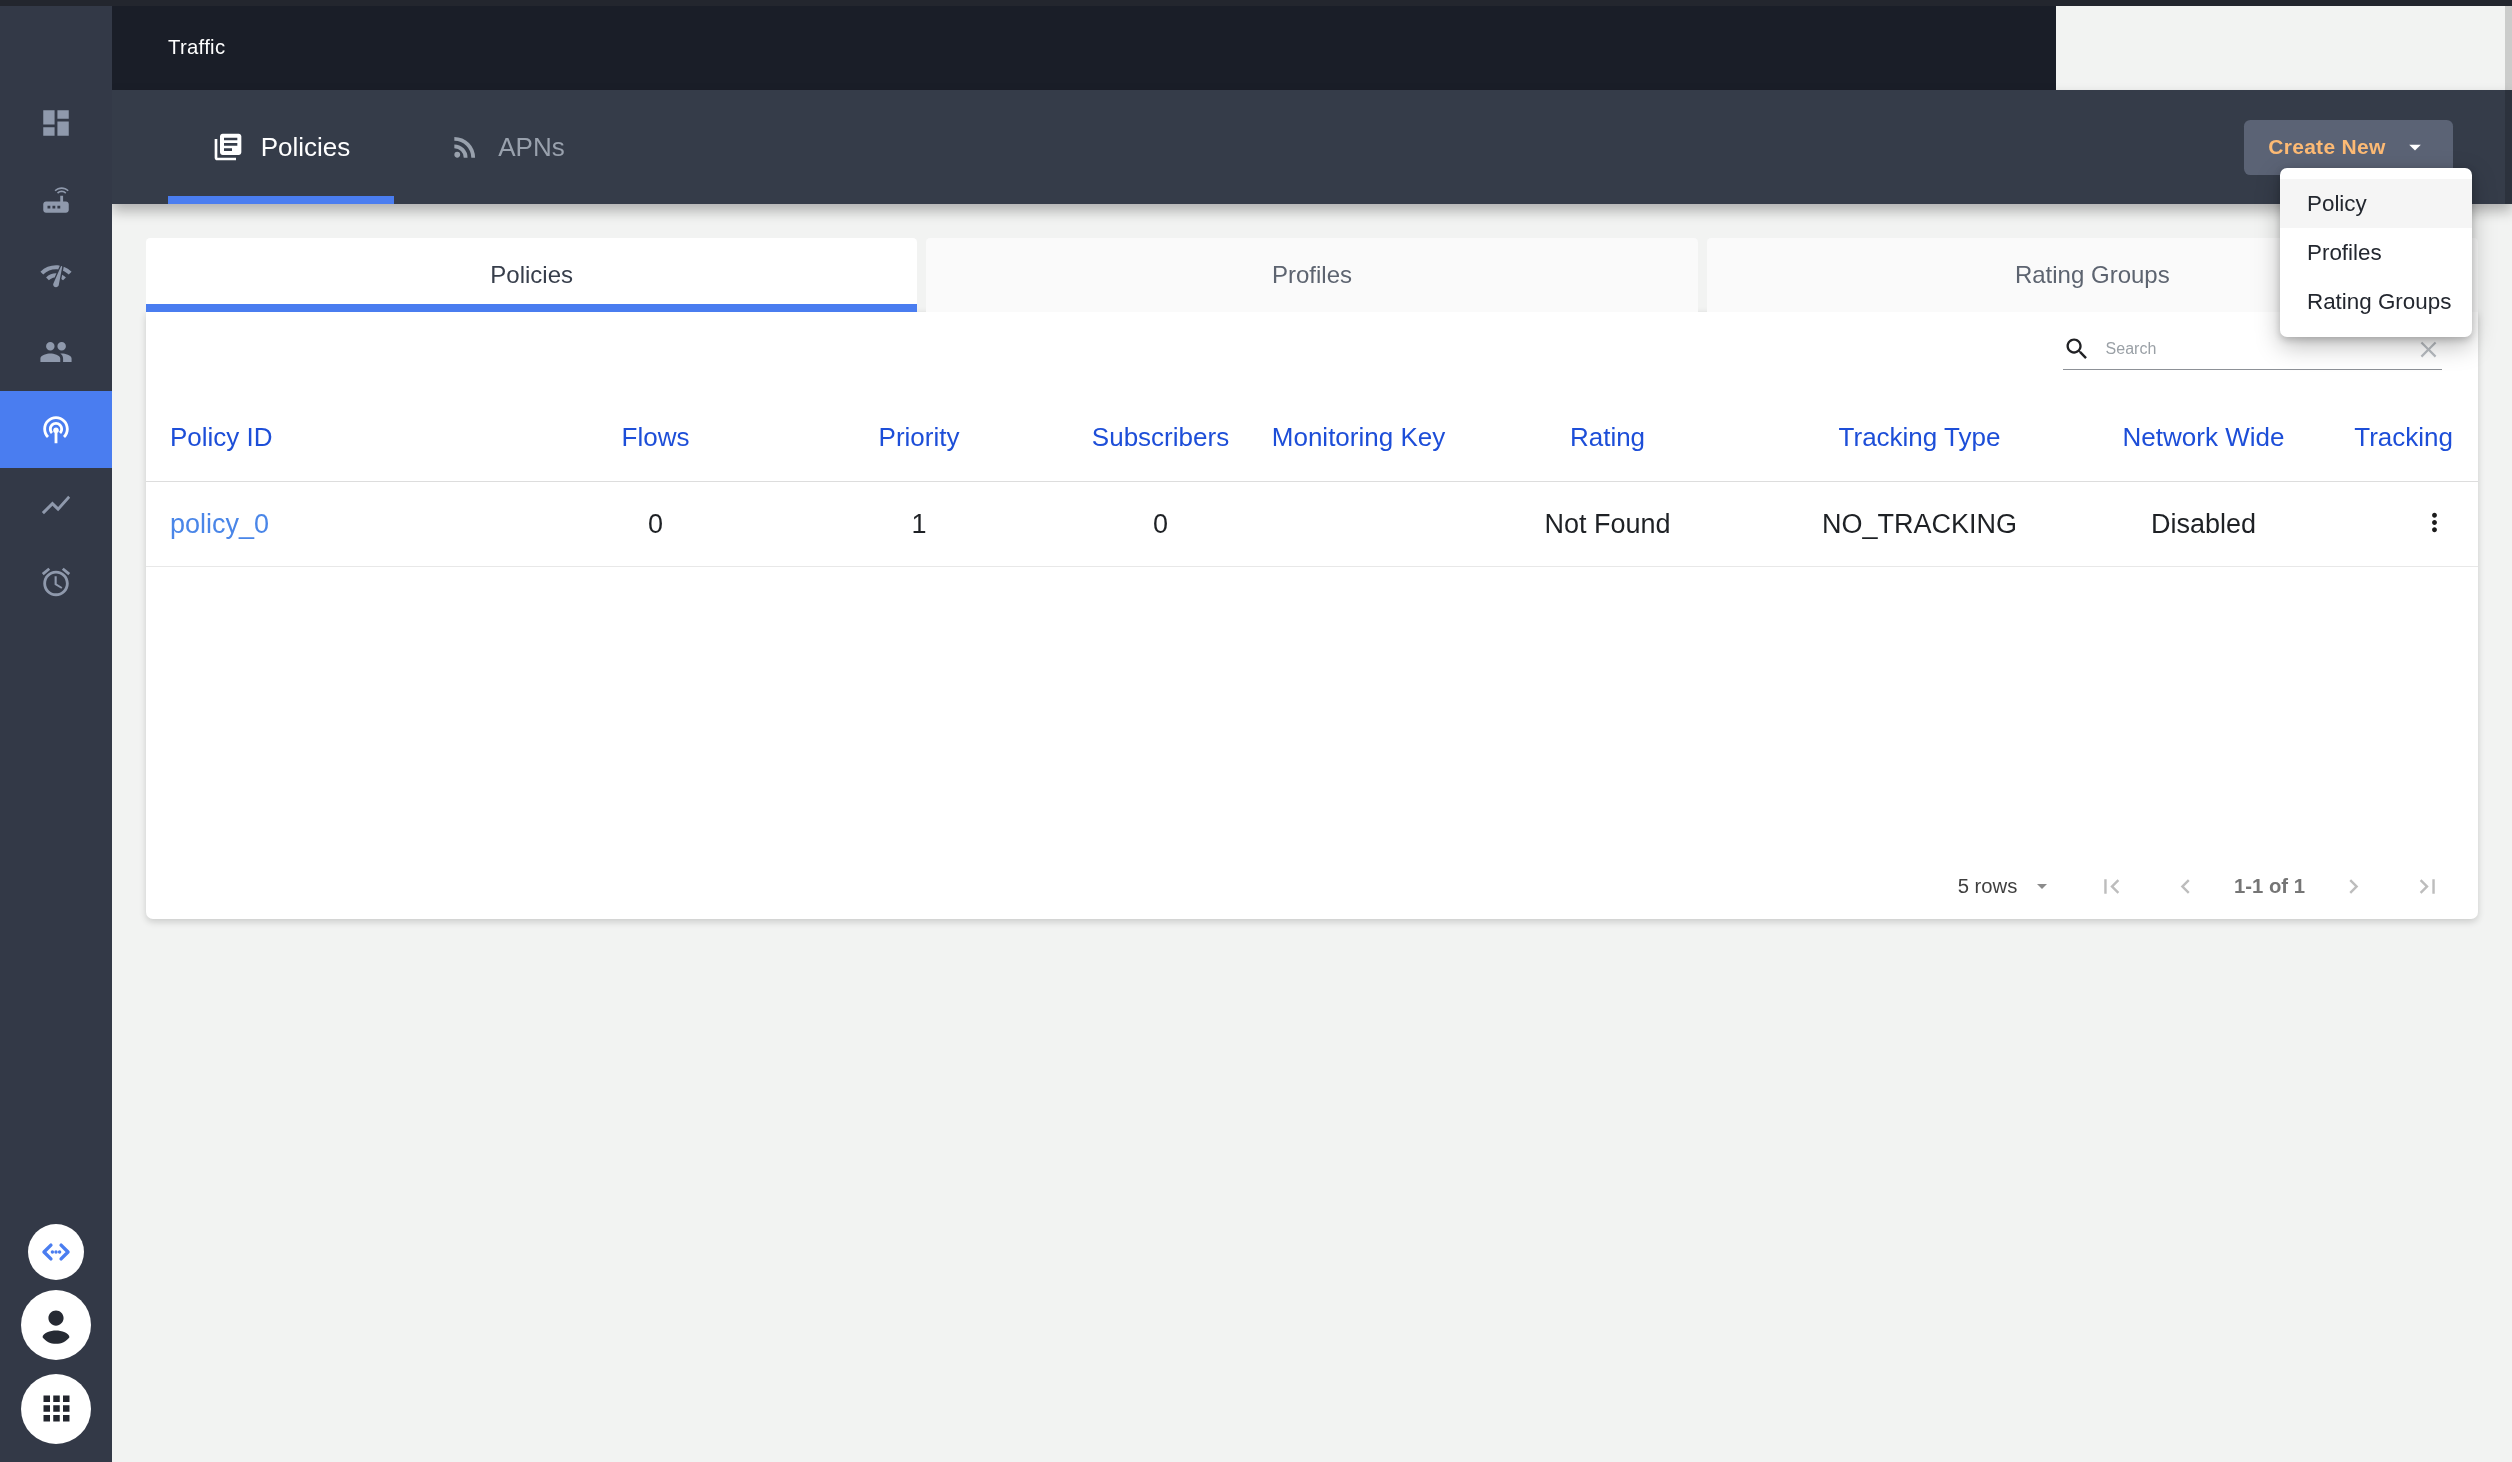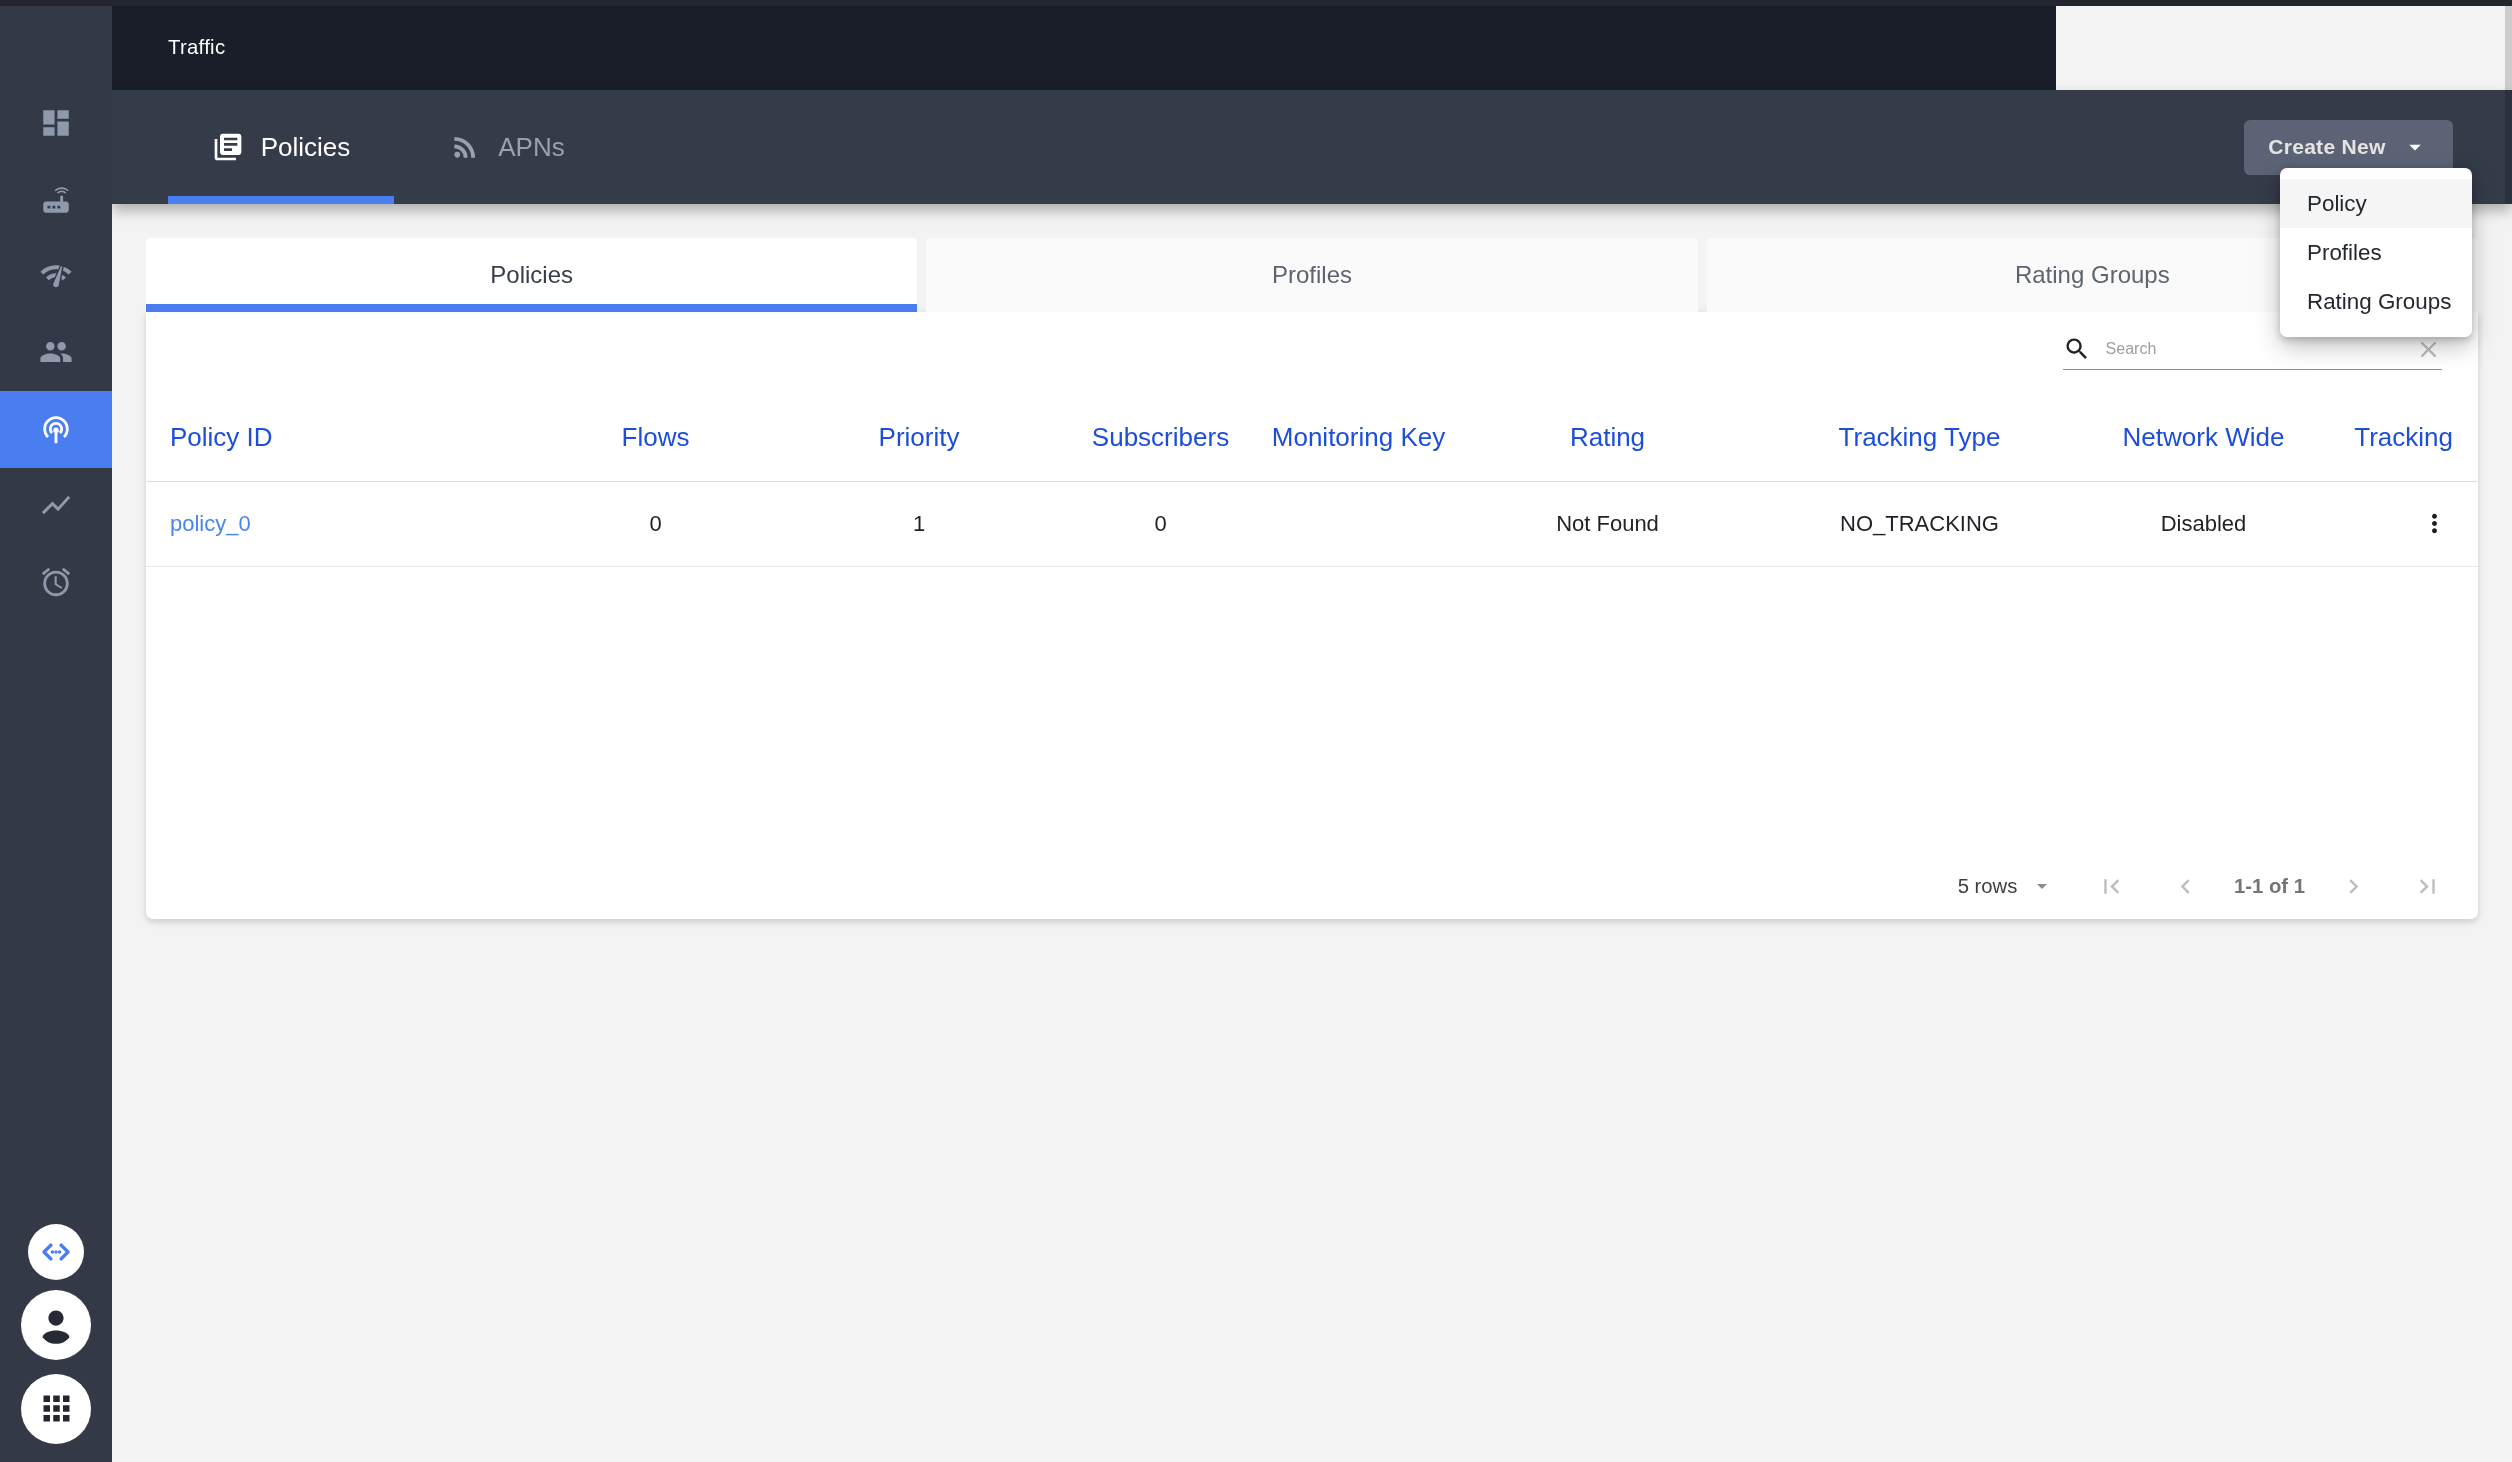--- a/index.html
+++ b/index.html
@@ -30,21 +30,21 @@
     width:226px;cursor:pointer;}
   .toptab:first-child{margin-left:56px;}
   .toptab .tlabel{font-size:26px;color:#99a1ad;}
   .toptab svg{width:32px;height:32px;fill:#99a1ad;}
   .toptab.active .tlabel{color:#ffffff;}
   .toptab.active svg{fill:#ffffff;}
   .toptab .indicator{position:absolute;left:0;right:0;bottom:0;height:8.4px;background:#4a7df0;}
 
   .create-btn{margin-left:auto;margin-right:59px;align-self:center;height:55px;padding:0 24px;
     background:#5b6375;border:none;border-radius:6.3px;display:flex;align-items:center;gap:15.4px;
-    color:#e5e5e5;font-size:21px;font-weight:bold;font-family:inherit;letter-spacing:0.3px;cursor:pointer;}
+    color:#fdba74;font-size:21px;font-weight:bold;font-family:inherit;letter-spacing:0.3px;cursor:pointer;}
   .create-btn svg{width:28px;height:28px;fill:#ffffff;}
 
   
   .menu{position:absolute;left:2280px;top:168px;width:192px;background:#ffffff;border-radius:7px;
     box-shadow:0 8.4px 24px rgba(0,0,0,.26),0 2.1px 7px rgba(0,0,0,.18);padding:11.2px 0;z-index:60;}
   .menu-item{height:49px;display:flex;align-items:center;padding-left:27px;font-size:22.4px;font-weight:normal;
     color:#23272f;cursor:pointer;}
   .menu-item.focused{background:#f5f5f5;}
 
   
@@ -64,21 +64,21 @@
     padding-bottom:5.6px;}
   .searchbox svg.mag{width:28px;height:28px;fill:#202124;flex:none;}
   .searchbox input{flex:1;border:none;outline:none;font-size:16px;color:#3c4043;background:transparent;
     font-family:inherit;min-width:0;}
   .searchbox input::placeholder{color:#9aa0a6;opacity:1;}
   .searchbox svg.clear{width:27px;height:27px;fill:#b9bdc2;flex:none;cursor:pointer;}
 
   .tgrid{display:grid;grid-template-columns:393px 233px 294px 189px 207px 291px 333px 235px auto;
     align-items:center;}
   .thead{height:88px;border-bottom:1.4px solid #dddddd;color:#1d4ed8;font-size:26px;}
-  .trow{height:84px;border-bottom:1.4px solid #e8e8e8;color:#1e2125;font-size:22px;}
+  .trow{height:84px;border-bottom:1.4px solid #e8e8e8;color:#1e2125;font-size:27px;}
   .cell{text-align:center;white-space:nowrap;overflow:hidden;}
   .cell.first{text-align:left;padding-left:24px;}
   .cell.last{text-align:right;padding-right:25px;}
   .link{color:#4a86e8;cursor:pointer;}
   .more-btn{display:inline-flex;padding:4.2px;cursor:pointer;}
   .more-btn svg{width:29px;height:29px;fill:#1c1c1c;}
 
   .spacer{height:286px;}
 
   .pagination{height:66px;display:flex;align-items:center;justify-content:flex-end;padding-right:36px;

